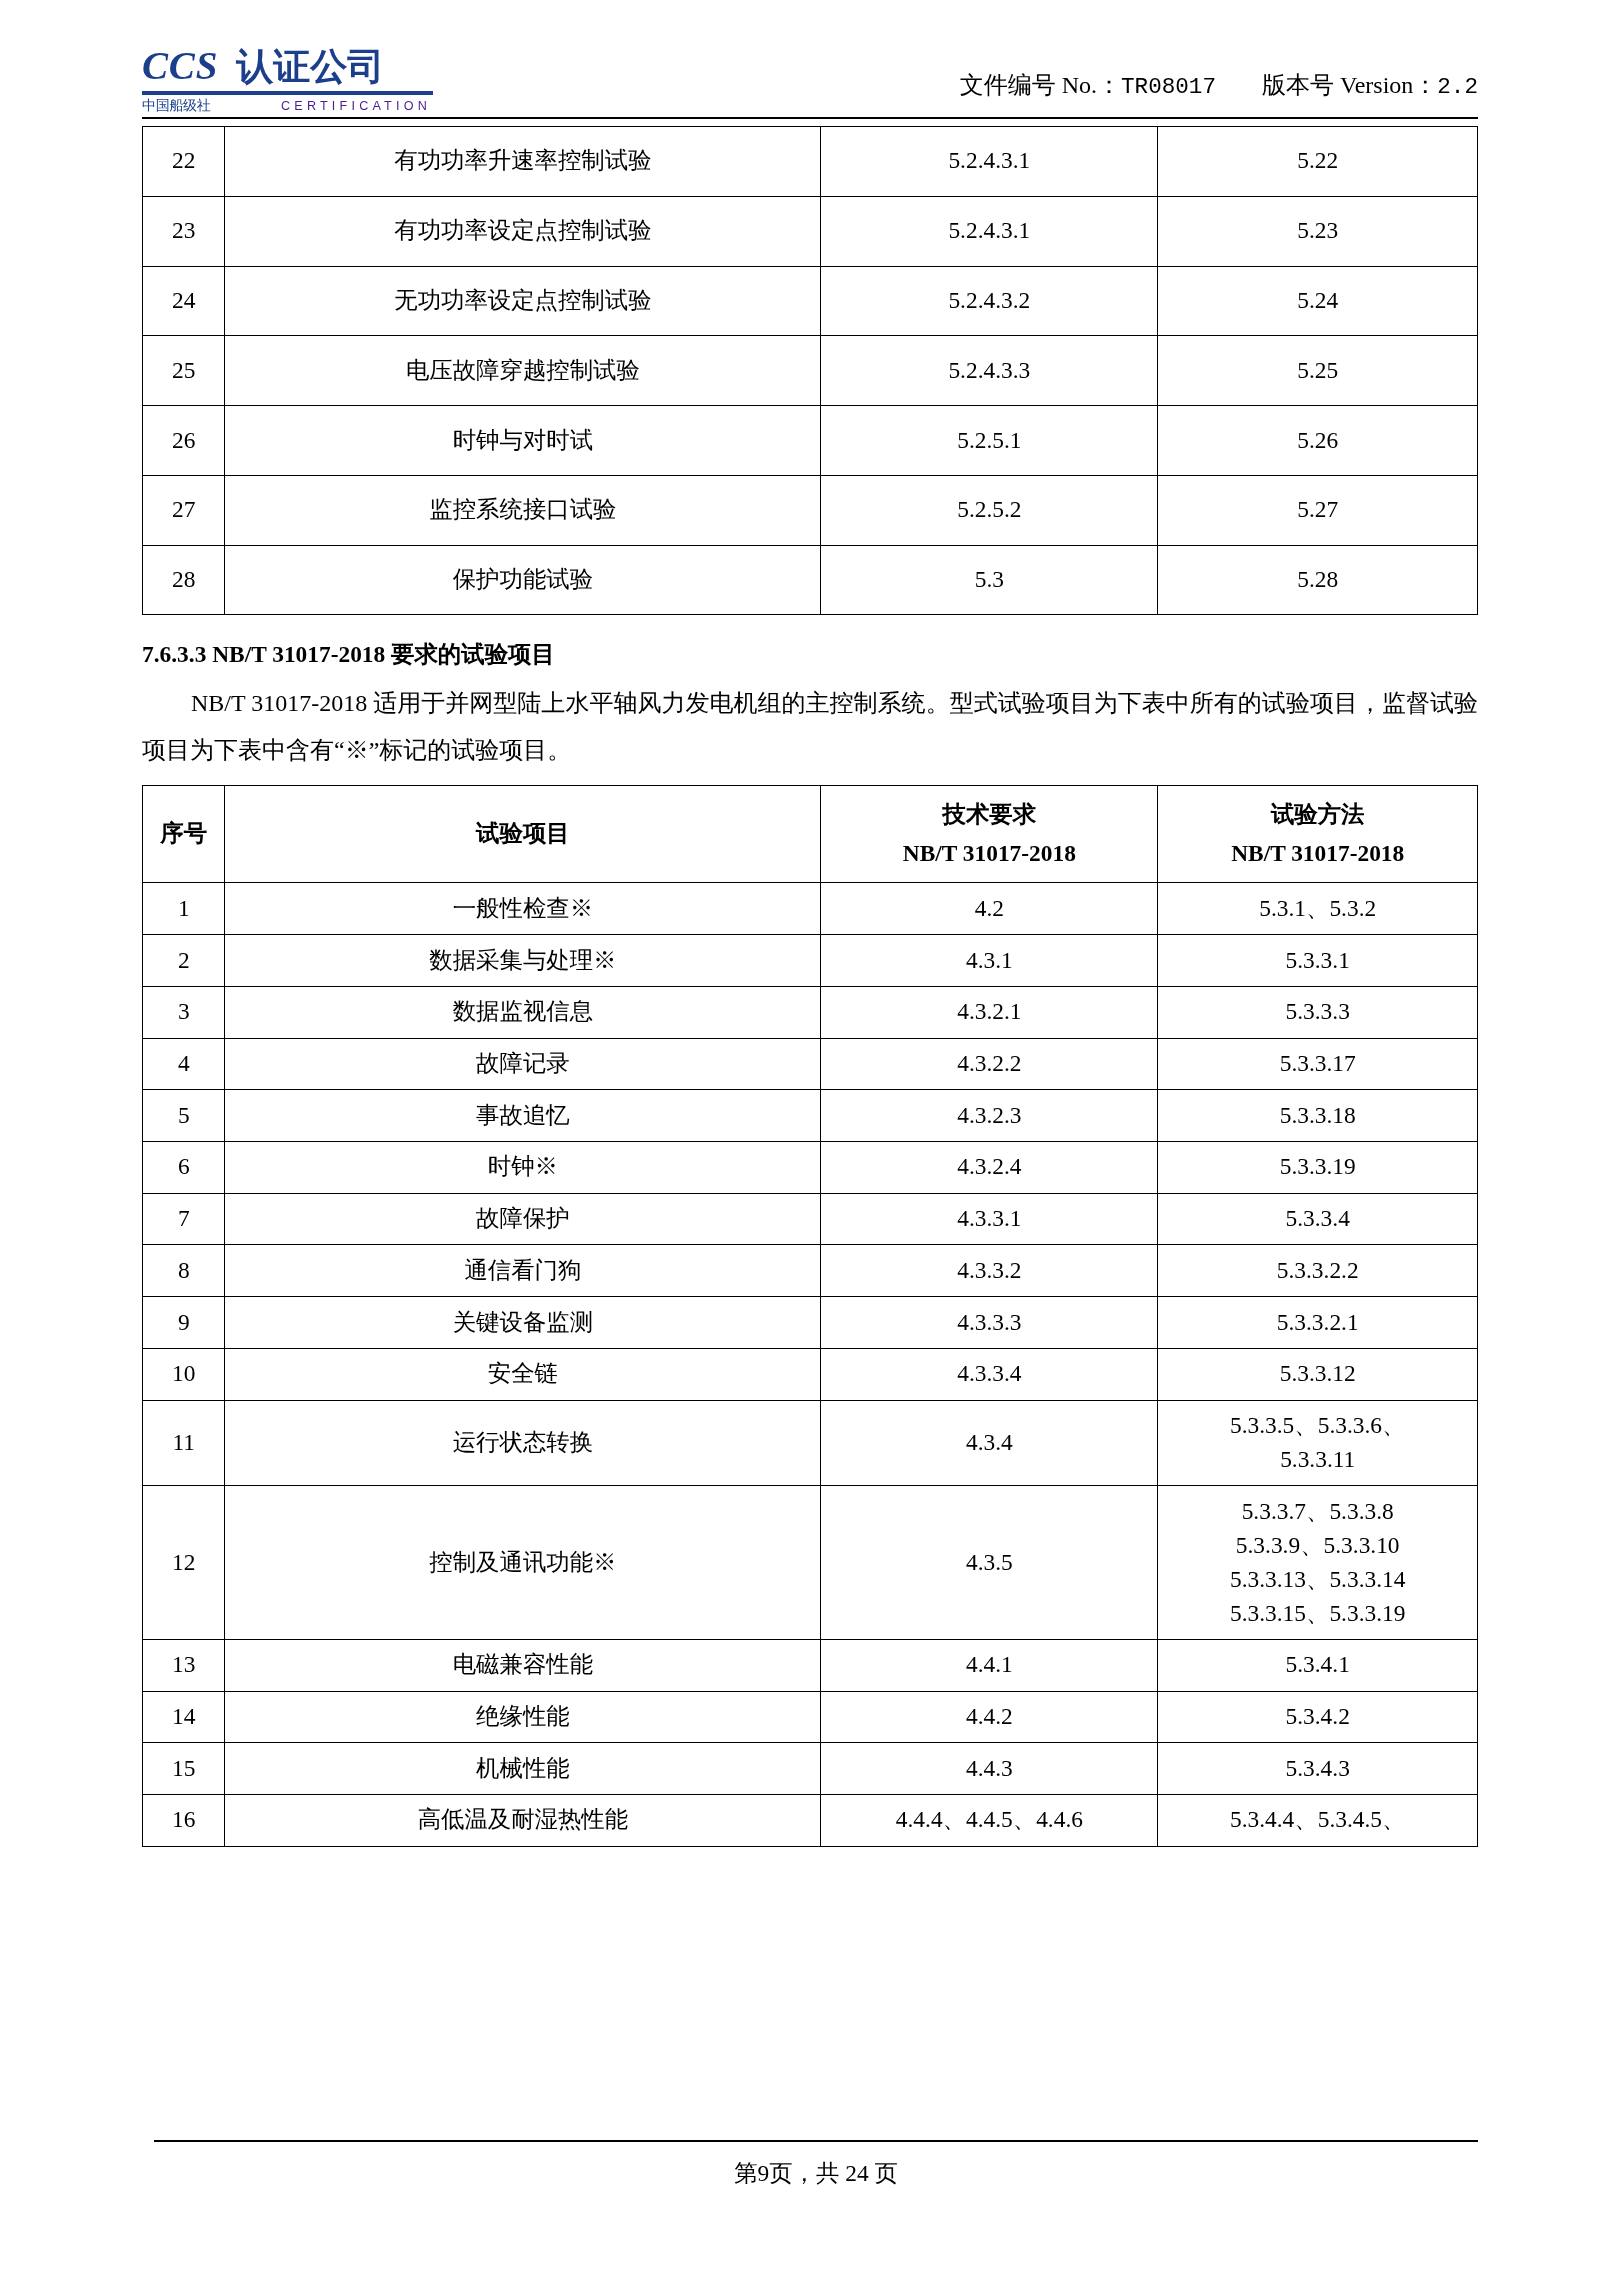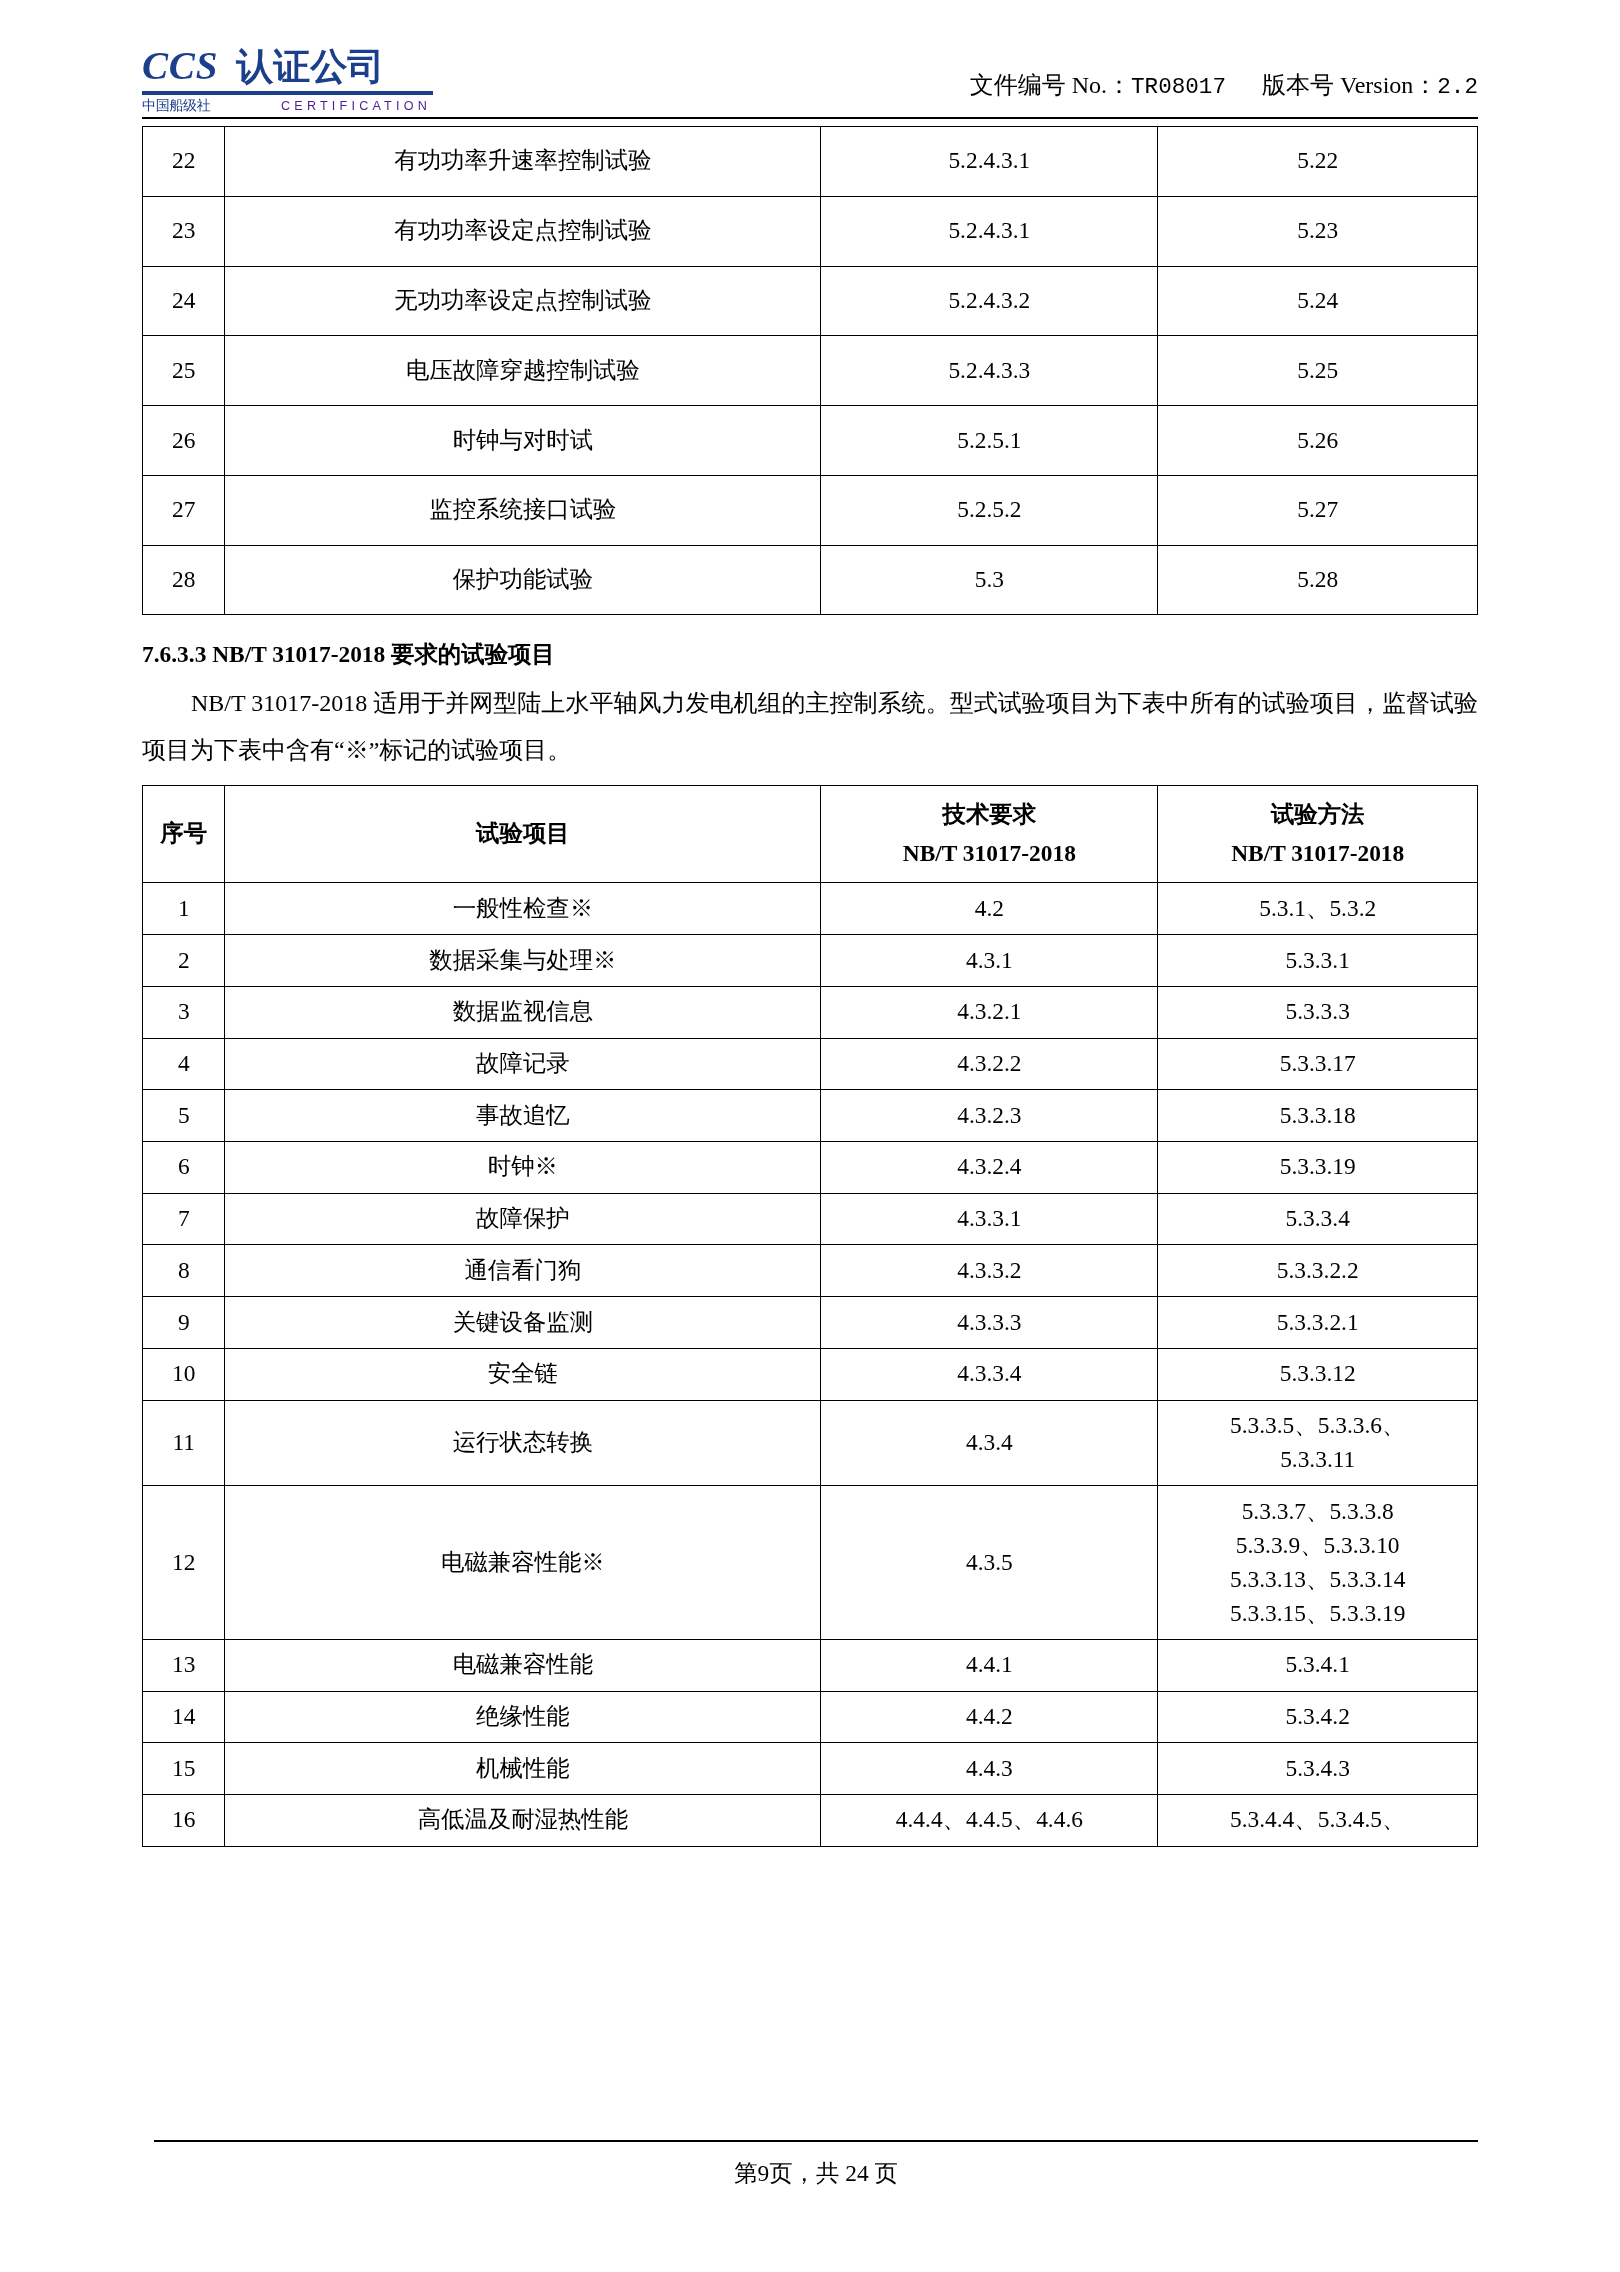--- a/index.html
+++ b/index.html
@@ -84,21 +84,21 @@
   }
   .logo-bar {
     margin-top: 2.5px;
     width: 291px;
     height: 4.2px;
     background: #1b3f8b;
   }
   .header-right {
     display: flex;
     align-items: baseline;
-    gap: 36px;
+    gap: 46px;
     font-size: 24px;
     padding-top: 23.4px;
     white-space: nowrap;
   }
   .header-right .mono {
     font-family: "Liberation Mono", monospace;
     font-size: 22.6px;
   }
   .header-rule {
     position: absolute;
@@ -354,21 +354,21 @@
         </tr>
         <tr>
           <td>11</td>
           <td class="item-cell">运行状态转换</td>
           <td>4.3.4</td>
           <td class="multi" style="white-space:pre-line">5.3.3.5、5.3.3.6、
 5.3.3.11</td>
         </tr>
         <tr>
           <td>12</td>
-          <td class="item-cell">电磁兼容性能※</td>
+          <td class="item-cell">控制及通讯功能※</td>
           <td>4.3.5</td>
           <td class="multi" style="white-space:pre-line">5.3.3.7、5.3.3.8
 5.3.3.9、5.3.3.10
 5.3.3.13、5.3.3.14
 5.3.3.15、5.3.3.19</td>
         </tr>
         <tr>
           <td>13</td>
           <td class="item-cell">电磁兼容性能</td>
           <td>4.4.1</td>

